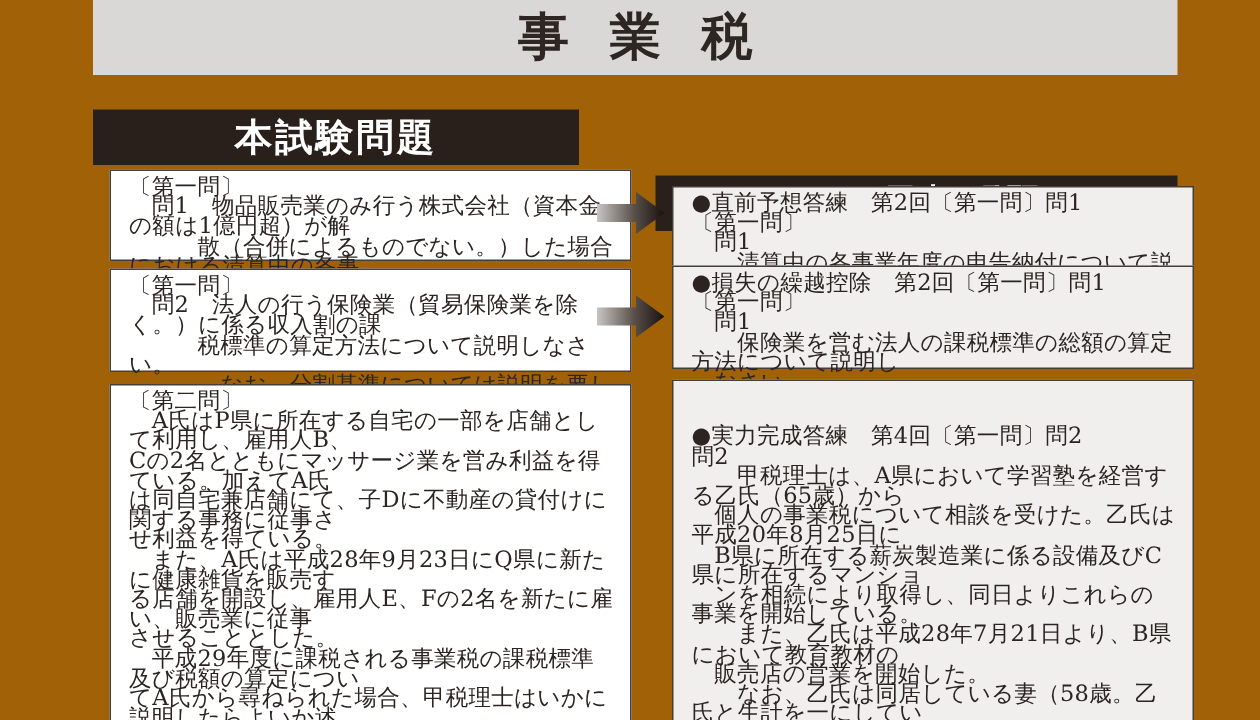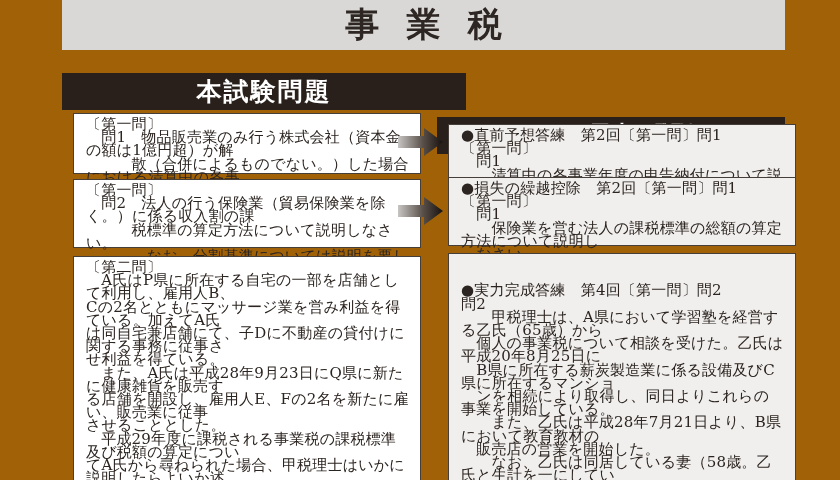--- a/index.html
+++ b/index.html
@@ -13,21 +13,21 @@
     background:#d9d8d6;display:flex;align-items:center;justify-content:center;
   }
   .title-text{
     font-size:34px;font-weight:bold;color:#2e2622;
     letter-spacing:0.8em;padding-left:0.8em;white-space:nowrap;
   }
   .col-header{
     position:absolute;top:73px;height:37px;background:#29201b;
     display:flex;align-items:center;justify-content:center;
   }
-  .col-header.left{left:62px;width:404px;}
+  .col-header.left{left:62px;width:324px;}
   .col-header.right{left:437px;width:348px;margin-top:44px;}
   .col-header span{
     color:#ffffff;font-size:25px;font-weight:bold;letter-spacing:2px;white-space:nowrap;
   }
   .box{
     position:absolute;border:1px solid #463e39;box-sizing:border-box;
     font-size:15px;line-height:13.2px;white-space:pre-wrap;
     padding:4px 11px 2px 12px;letter-spacing:0.2px;margin-left:11px;
   }
   .box.lbox{left:62px;width:348px;background:#ffffff;}

